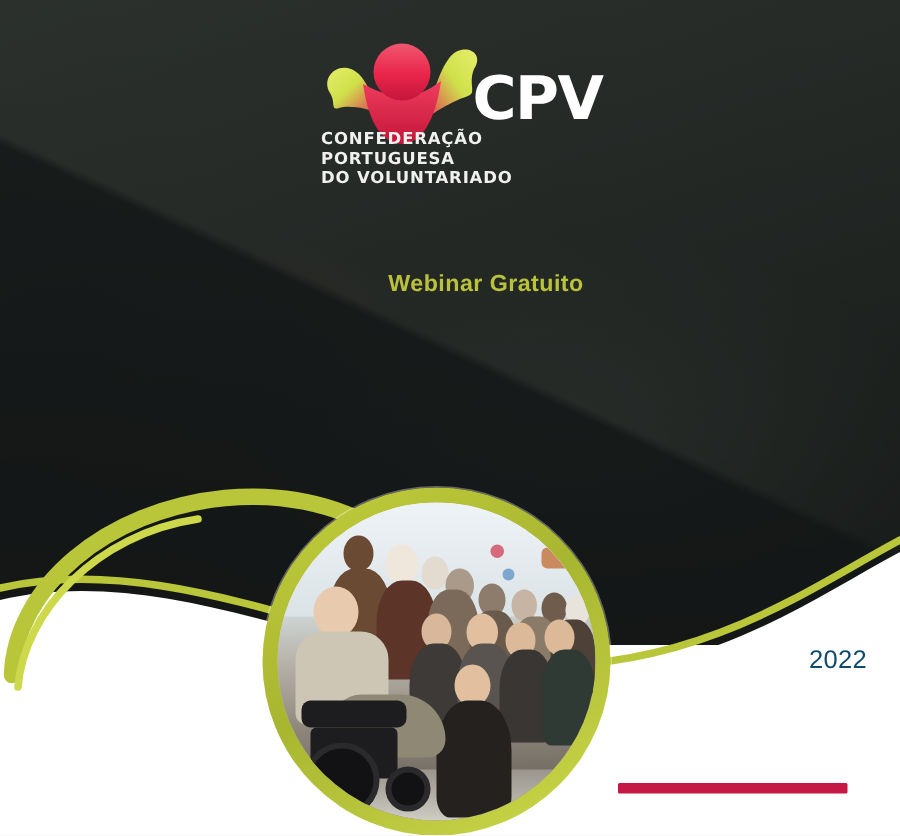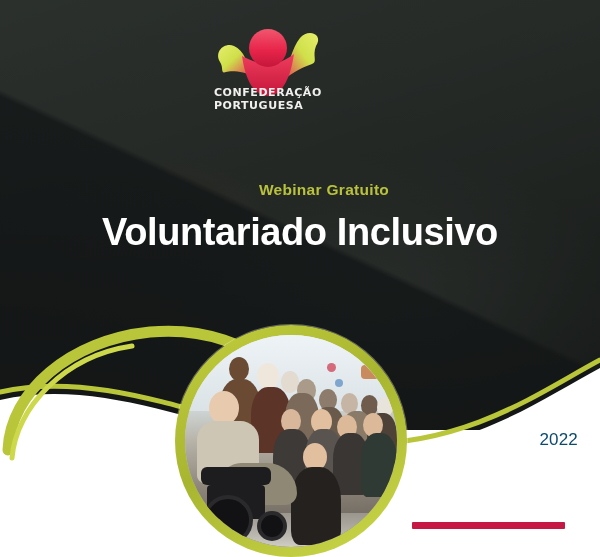--- a/index.html
+++ b/index.html
@@ -275,27 +275,28 @@
 
         <path d="M8,36 C 2,26 12,16 22,20 C 32,24 36,38 40,50 C 34,46 20,44 14,46 C 8,48 12,42 8,36 Z" fill="url(#gArmL)"></path>
 
         <path d="M104,20 C 112,8 96,2 88,12 C 80,22 76,40 72,54 C 80,46 94,40 100,38 C 106,36 100,30 104,20 Z" fill="url(#gArmR)"></path>
 
         <path d="M30,30 C 34,58 44,70 56,70 C 68,70 78,56 82,28 C 74,34 66,38 56,38 C 46,38 38,34 30,30 Z" fill="url(#gBody)"></path>
 
         <circle cx="56" cy="22" r="19" fill="url(#gHead)"></circle>
       </svg>
     </div>
+    <div class="logo-word">CPV</div>
     <div class="logo-sub">
       <div>CONFEDERAÇÃO PORTUGUESA</div>
+      <div>DO VOLUNTARIADO</div>
     </div>
   </div>
 
   <div class="kicker">Webinar Gratuito</div>
-  <div class="headline">Voluntariado Inclusivo</div>
 
   <div class="photo-ring">
     <div class="photo-circle">
       <div class="grp">
         <div class="grp-wall"></div>
         <div class="grp-floor"></div>
 
         <div class="grp-deco" style="left:142px;top:28px;width:9px;height:9px;background:#d46a7a;"></div>
         <div class="grp-deco" style="left:150px;top:44px;width:8px;height:8px;background:#7fa6cf;"></div>
         <div class="grp-deco" style="left:140px;top:60px;width:8px;height:8px;background:#e0b45a;"></div>

